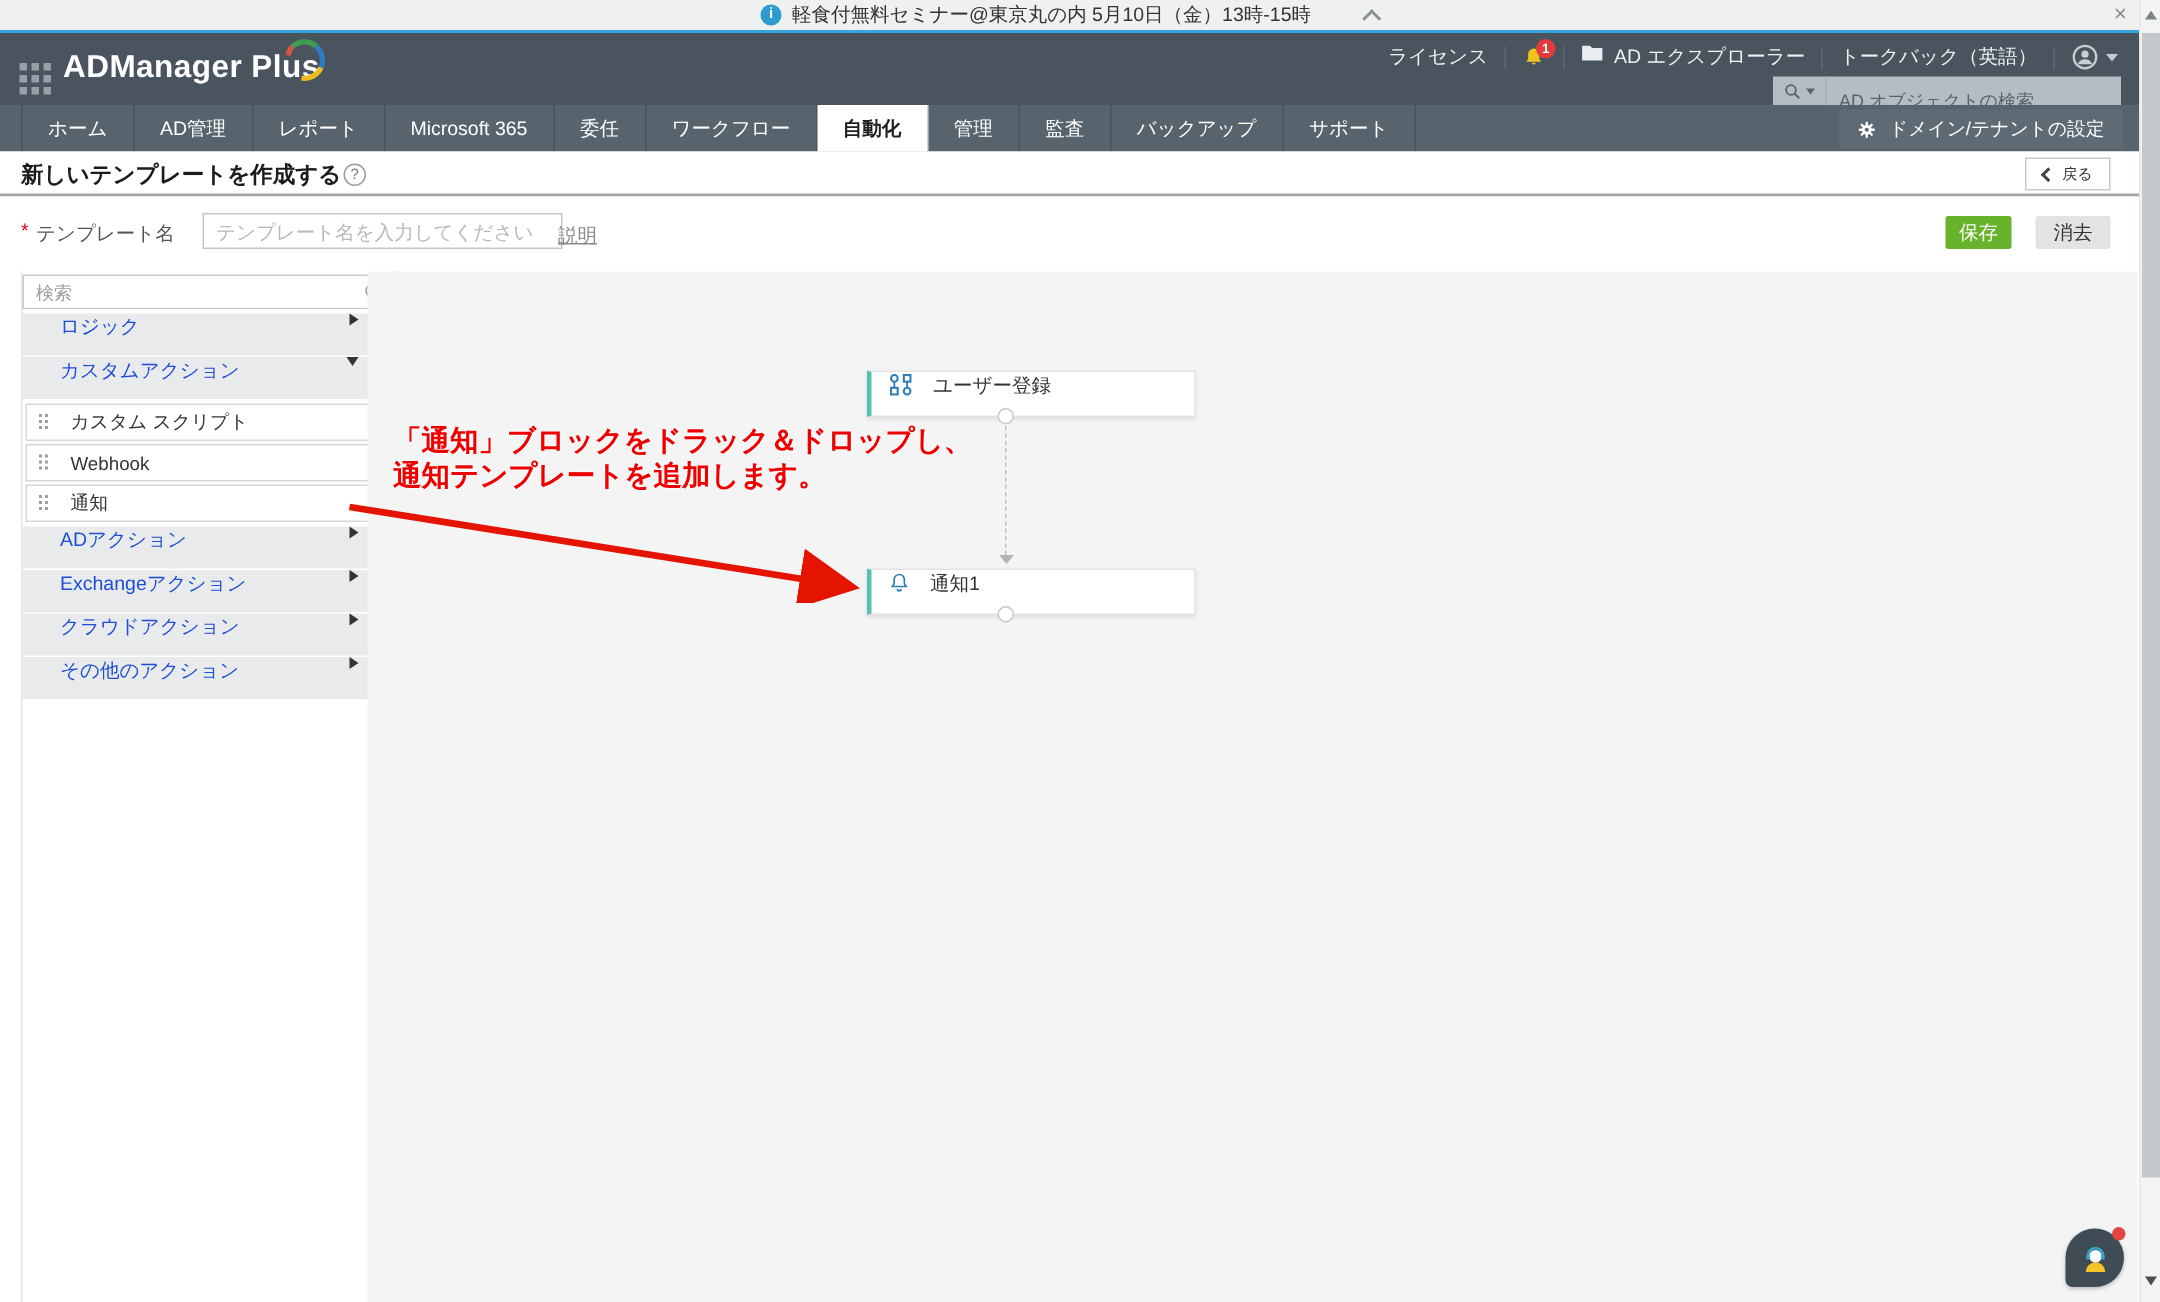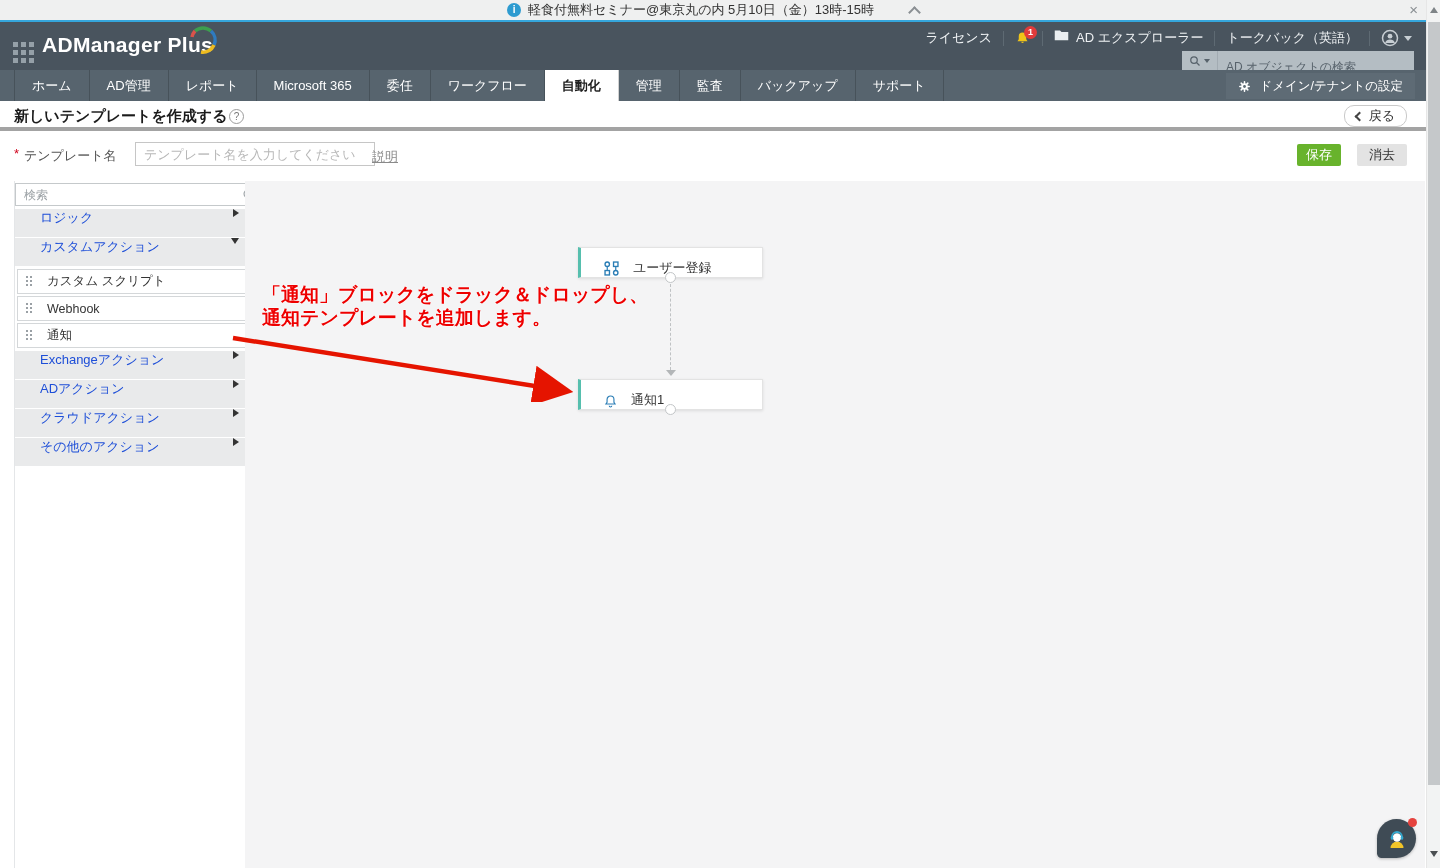--- a/index.html
+++ b/index.html
@@ -32,24 +32,24 @@
   .hdr-search input::placeholder { color:#57626b; opacity:1; }
 
   
   .nav { position:absolute; left:0; top:70px; width:1440px; height:31px; background:#57646e; display:flex; padding-left:14px; }
   .tab { padding:0 17px; line-height:31px; color:#fff; font-size:13px; border-right:1px solid rgba(0,0,0,.18); cursor:pointer; white-space:nowrap; }
   .tab:first-child { border-left:1px solid rgba(0,0,0,.18); }
   .tab.active { background:#fff; color:#1f1f1f; font-weight:bold; }
   .domain-btn { position:absolute; right:25px; top:3px; height:26px; background:#5e6b75; color:#fff; font-size:12.5px; display:flex; align-items:center; gap:8px; padding:0 12px; cursor:pointer; }
 
   
-  .page-head { position:absolute; left:0; top:101px; width:1440px; height:30px; background:#fff; border-bottom:4px solid #a3a3a3; }
+  .page-head { position:absolute; left:0; top:101px; width:1440px; height:30px; background:#fff; border-bottom:2px solid #a3a3a3; }
   .page-title { position:absolute; left:14px; top:6px; font-size:15px; font-weight:bold; color:#1b1b1b; }
   .help-icon { position:absolute; left:229px; top:8px; width:15px; height:15px; border:1px solid #9c9c9c; border-radius:50%; color:#777; font-size:10px; text-align:center; line-height:13px; cursor:pointer; }
-  .back-btn { position:absolute; right:33px; top:4px; height:22px; padding:0 11px; background:#fff; border:1px solid #c9c9c9; border-radius:10px; font-size:13px; color:#333; display:flex; align-items:center; gap:6px; cursor:pointer; }
+  .back-btn { position:absolute; right:33px; top:4px; height:22px; padding:0 11px; background:#fff; border:1px solid #c9c9c9; border-radius:0; font-size:10px; color:#333; display:flex; align-items:center; gap:6px; cursor:pointer; }
   .chev-left { width:7px; height:7px; border-left:2px solid #444; border-bottom:2px solid #444; transform:rotate(45deg); }
 
   
   .form-row { position:absolute; left:0; top:131px; width:1440px; height:46px; background:#fff; }
   .req-mark { position:absolute; left:14px; top:15px; color:#d0021b; font-size:13px; }
   .tpl-label { position:absolute; left:24px; top:16px; color:#555; font-size:13px; }
   .tpl-input { position:absolute; left:135px; top:142px; width:240px; height:24px; border:1px solid #c6c6c6; font-size:13px; color:#333; padding:0 8px; outline:none; }
   .tpl-input::placeholder { color:#b8b8b8; opacity:1; }
   .desc-link { position:absolute; left:372px; top:17px; color:#8a8a8a; font-size:13px; text-decoration:underline; cursor:pointer; }
   .save-btn { position:absolute; right:99px; top:13px; width:44px; height:22px; background:#68b32c; border:none; color:#fff; font-size:13px; border-radius:2px; cursor:pointer; }
@@ -66,21 +66,21 @@
   .caret-right { margin-left:auto; width:0; height:0; border-top:4.5px solid transparent; border-bottom:4.5px solid transparent; border-left:6px solid #333; }
   .caret-down { margin-left:auto; width:0; height:0; border-left:4.5px solid transparent; border-right:4.5px solid transparent; border-top:6px solid #333; }
   .sb-items { padding:2px 2px 1px 2px; }
   .sb-item { height:25px; margin-bottom:2px; background:#fff; border:1px solid #d4d7d9; display:flex; align-items:center; gap:13px; padding:0 8px; font-size:12.5px; color:#333; cursor:grab; }
   .handle { position:relative; width:8px; height:11px; flex:0 0 8px; }
   .handle::before { content:""; position:absolute; left:0; top:0; width:2px; height:2px; background:#9aa0a5;
     box-shadow:0 4px 0 #9aa0a5, 0 8px 0 #9aa0a5, 4px 0 0 #9aa0a5, 4px 4px 0 #9aa0a5, 4px 8px 0 #9aa0a5; }
 
   
   .canvas { position:absolute; left:245px; top:181px; right:15px; bottom:0; background:#f4f4f5; }
-  .flow-block { position:absolute; width:185px; height:31px; background:#fff; border:1px solid #e3e3e3; border-left:3px solid #56bfae; box-shadow:0 1px 3px rgba(0,0,0,.10); display:flex; align-items:flex-end; gap:13px; padding:0 22px; font-size:13px; color:#333; cursor:pointer; }
+  .flow-block { position:absolute; width:219px; height:31px; background:#fff; border:1px solid #e3e3e3; border-left:3px solid #56bfae; box-shadow:0 1px 3px rgba(0,0,0,.10); display:flex; align-items:flex-start; gap:13px; padding:0 11px; font-size:13px; color:#333; cursor:pointer; }
   .flow-block.b1 { left:333px; top:66px; }
   .flow-block.b2 { left:333px; top:198px; }
   .node-dot { position:absolute; left:420px; width:11px; height:11px; border:1px solid #c3c6c8; border-radius:50%; background:#fff; }
   .nd1 { top:91px; } .nd2 { top:223px; }
   .connector { position:absolute; left:425px; top:103px; height:86px; border-left:1px dashed #bfc2c4; }
   .conn-arrow { position:absolute; left:421px; top:189px; width:0; height:0; border-left:5px solid transparent; border-right:5px solid transparent; border-top:6px solid #b3b6b8; }
 
   
   .annotation { position:absolute; left:262px; top:283px; font-size:19px; line-height:23px; font-weight:bold; color:#ee0000; text-shadow:0 0 2px #fff, 0 0 2px #fff; white-space:nowrap; }
   .red-arrow { position:absolute; left:226px; top:330px; pointer-events:none; }
@@ -237,25 +237,25 @@
     <div class="sb-item">
       <span class="handle"></span>
       <span>Webhook</span>
     </div>
     <div class="sb-item">
       <span class="handle"></span>
       <span>通知</span>
     </div>
   </div>
   <div class="sb-group">
+    <span>ADアクション</span>
+    <span class="caret-right"></span>
+  </div>
+  <div class="sb-group">
     <span>Exchangeアクション</span>
-    <span class="caret-right"></span>
-  </div>
-  <div class="sb-group">
-    <span>ADアクション</span>
     <span class="caret-right"></span>
   </div>
   <div class="sb-group">
     <span>クラウドアクション</span>
     <span class="caret-right"></span>
   </div>
   <div class="sb-group">
     <span>その他のアクション</span>
     <span class="caret-right"></span>
   </div>

